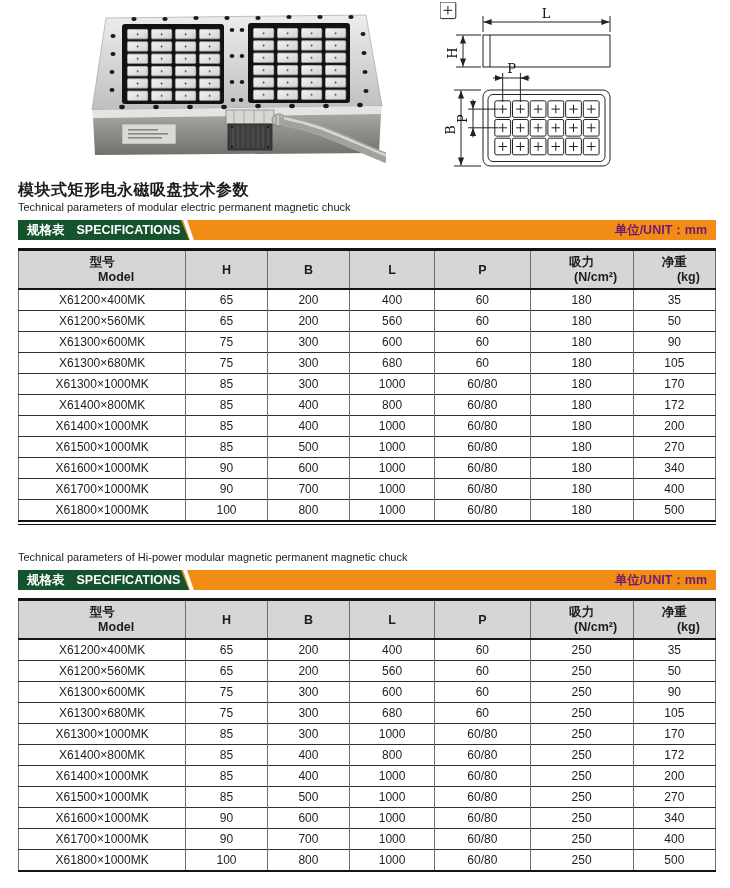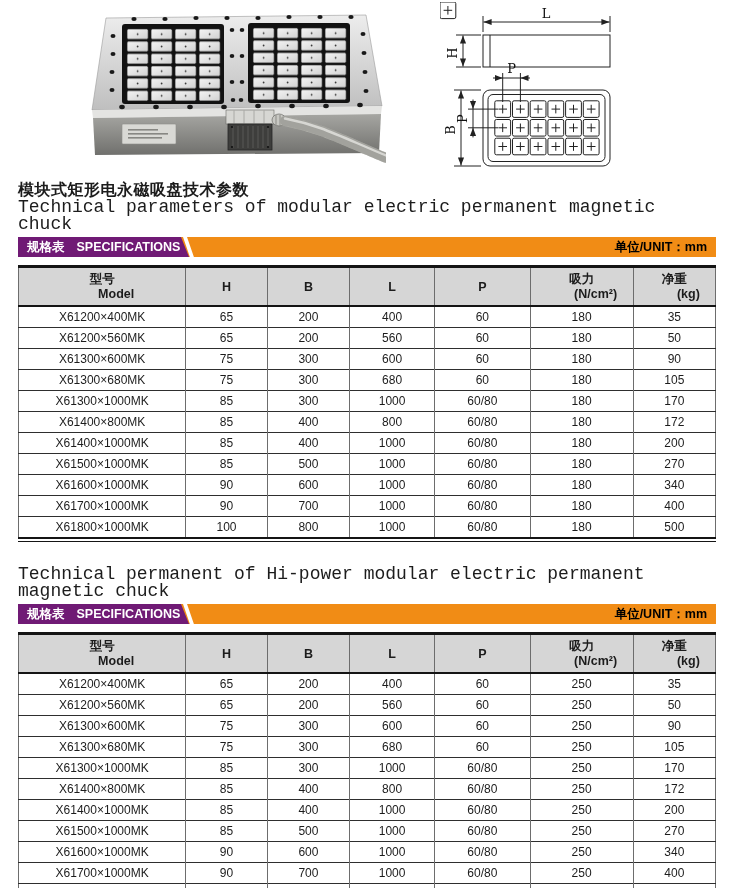--- a/index.html
+++ b/index.html
@@ -8,30 +8,30 @@
     font-family:"Liberation Sans","DejaVu Sans",sans-serif;color:#1c1c1c;
     -webkit-font-smoothing:antialiased;
   }
   .hero{position:relative;height:176px;}
   .photo-svg{position:absolute;left:86px;top:6px;}
   .draw-svg{position:absolute;left:440px;top:2px;}
   .sec{margin:0 14px 0 18px;}
   .sec1{margin-top:4px;}
   .sec2{margin-top:24px;}
   .title-zh{font-size:16px;font-weight:bold;line-height:19px;letter-spacing:.5px;}
-  .title-en{font-size:18px;line-height:17px;margin-bottom:4px;font-family:Liberation Mono, monospace;}
+  .title-en{font-size:11px;line-height:17px;margin-bottom:4px;}
   .specbar{position:relative;height:20px;background:#f18c15;margin-bottom:8px;overflow:hidden;}
   .spec-left{
-    position:absolute;left:0;top:0;height:100%;width:176px;background:#701a75;color:#fff;
+    position:absolute;left:0;top:0;height:100%;width:176px;background:#14532d;color:#fff;
     display:flex;align-items:center;gap:12px;padding-left:9px;box-sizing:border-box;
     font-weight:bold;font-size:12.5px;
     clip-path:polygon(0 0,163px 0,171px 100%,0 100%);
   }
   .spec-slash{position:absolute;left:165px;top:0;height:100%;width:4px;background:#fff;transform:skewX(19deg);transform-origin:top left;}
-  .spec-unit{position:absolute;right:9px;top:0;height:100%;display:flex;align-items:center;color:#000000;font-weight:bold;font-size:12.5px;}
+  .spec-unit{position:absolute;right:9px;top:0;height:100%;display:flex;align-items:center;color:#701a75;font-weight:bold;font-size:12.5px;}
   table.spec{
     width:100%;border-collapse:collapse;table-layout:fixed;
     border-top:3px solid #141414;border-bottom:2px solid #141414;
     border-left:1px solid #6d6d6d;border-right:1px solid #6d6d6d;
   }
   table.spec th{
     background:#d6d6d6;border-left:1px solid #6d6d6d;border-bottom:2px solid #141414;
     font-size:12.5px;font-weight:bold;text-align:center;padding:3px 0;vertical-align:middle;
   }
   table.spec th .h1{line-height:16px;}
@@ -384,21 +384,21 @@
           <td>60/80</td>
           <td>180</td>
           <td>500</td>
         </tr>
       </tbody>
   </table>
   <div class="rule2"></div>
 </section>
 
 <section class="sec sec2">
-  <div class="title-en">Technical permanent of Hi-power modular electric permanent magnetic chuck</div>
+  <div class="title-en">Technical parameters of Hi-power modular magnetic permanent magnetic chuck</div>
   <div class="specbar">
     <div class="spec-left">
       <span>规格表</span>
       <span>SPECIFICATIONS</span>
     </div>
     <div class="spec-slash"></div>
     <div class="spec-unit">单位/UNIT：mm</div>
   </div>
   <table class="spec">
     <colgroup>

